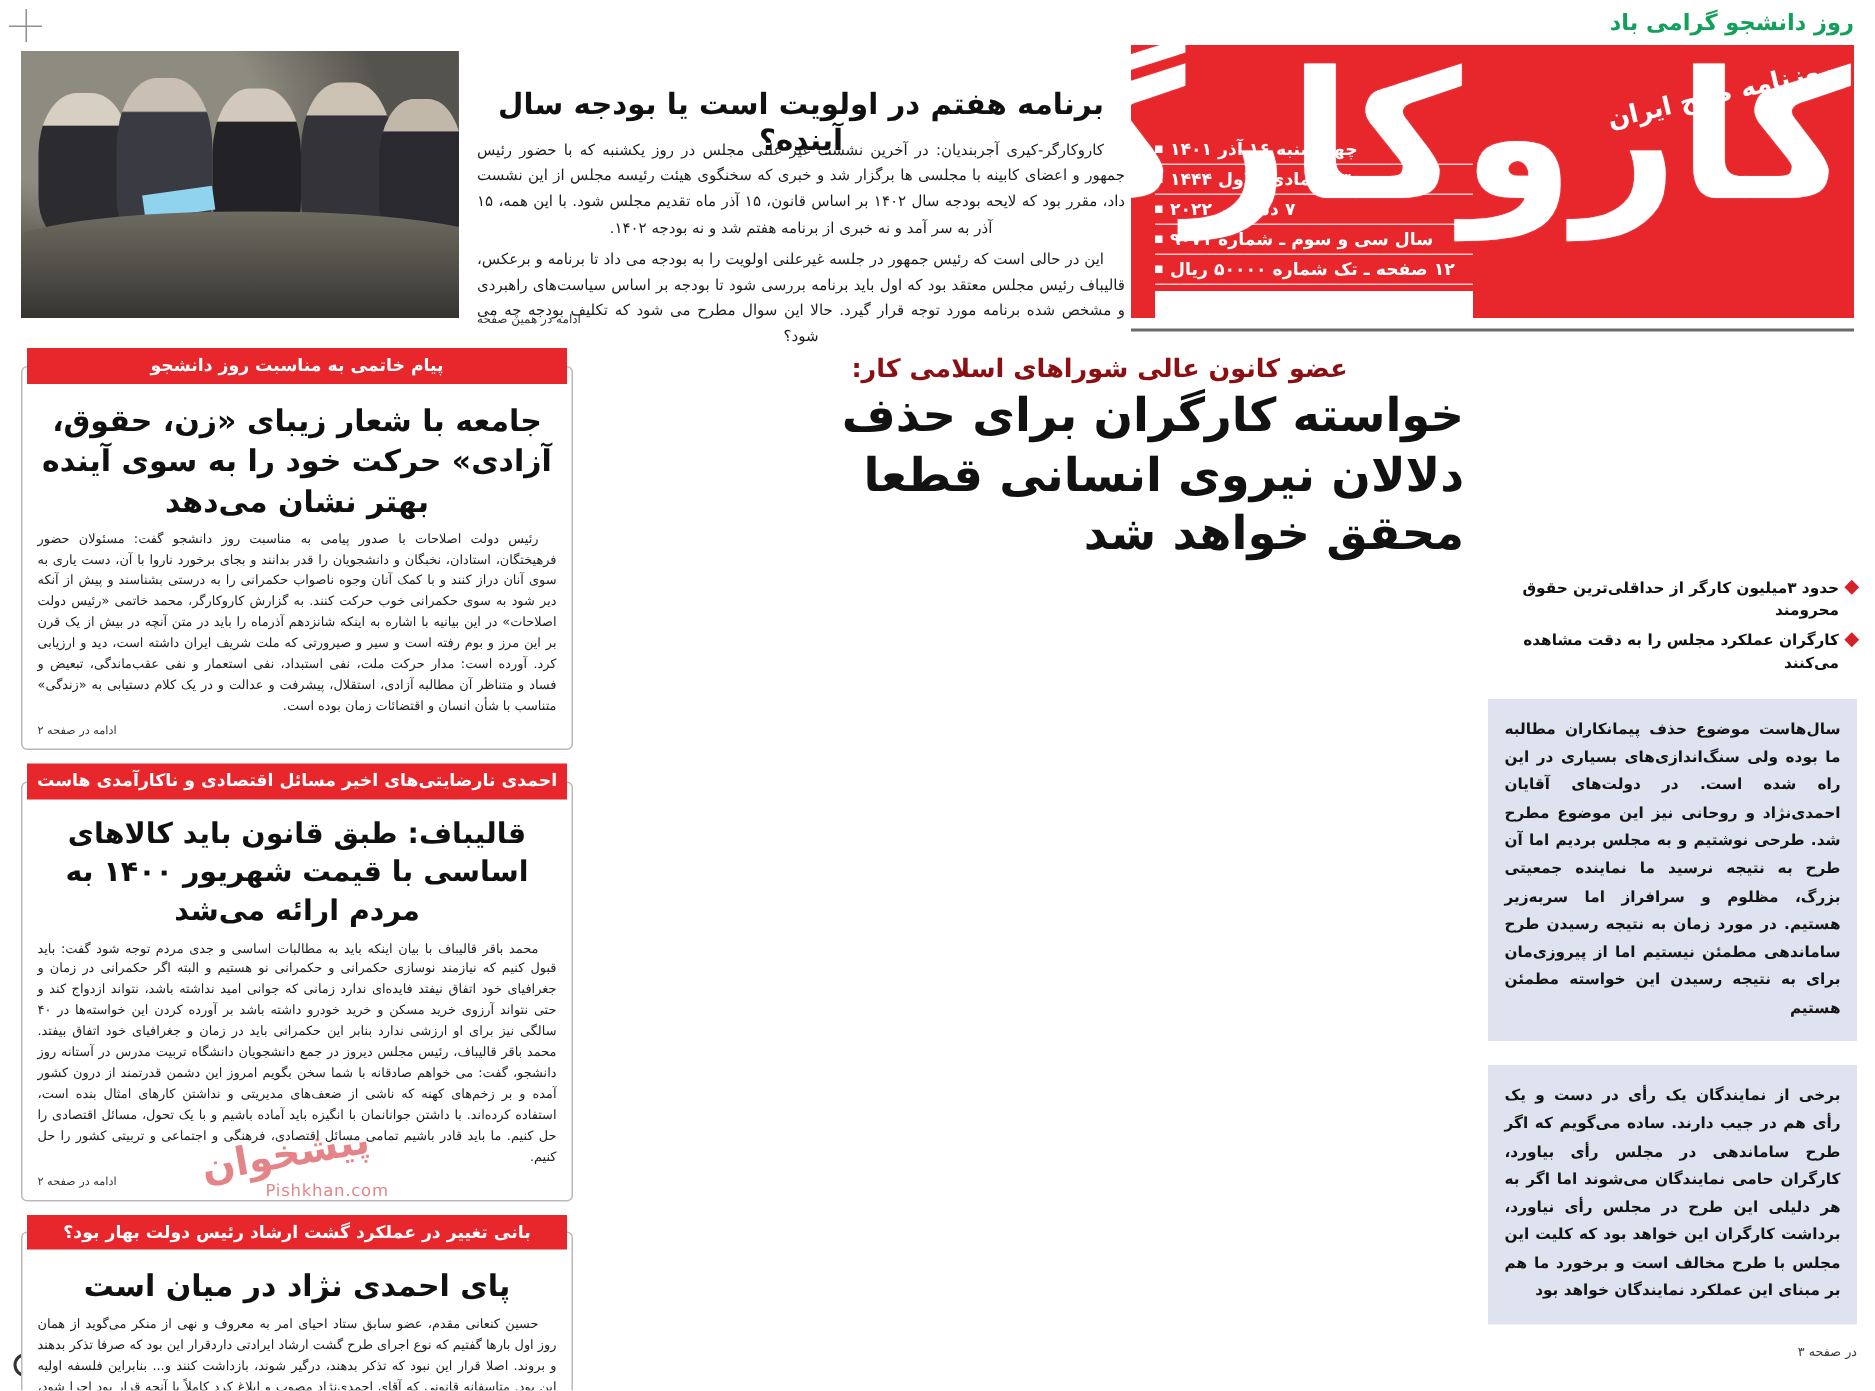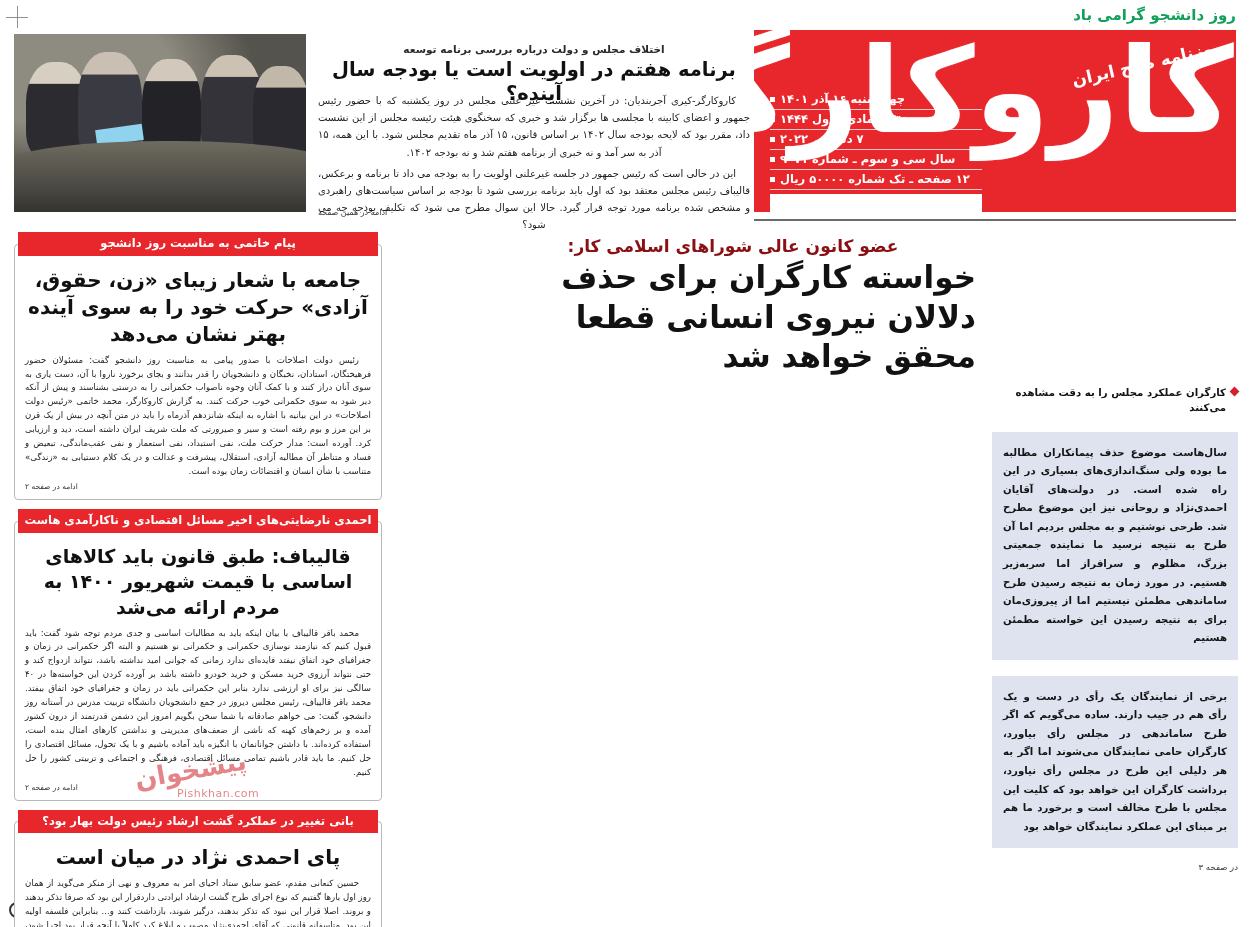--- a/index.html
+++ b/index.html
@@ -419,21 +419,20 @@
     <div class="ph-sky"></div>
     <div class="ph-person p1"></div>
     <div class="ph-person p2"></div>
     <div class="ph-person p3"></div>
     <div class="ph-person p4"></div>
     <div class="ph-person p5"></div>
     <div class="paper"></div>
     <div class="ph-desk"></div>
   </div>
 
-  <div class="lead-eyebrow">اختلاف مجلس و دولت درباره بررسی برنامه توسعه</div>
   <div class="lead-headline">برنامه هفتم در اولویت است یا بودجه سال آینده؟</div>
   <div class="lead-body">
     <p>کاروکارگر-کیری آجربندیان: در آخرین نشست غیر علنی مجلس در روز یکشنبه که با حضور رئیس جمهور و اعضای کابینه با مجلسی ها برگزار شد و خبری که سخنگوی هیئت رئیسه مجلس از این نشست داد، مقرر بود که لایحه بودجه سال ۱۴۰۲ بر اساس قانون، ۱۵ آذر ماه تقدیم مجلس شود. با این همه، ۱۵ آذر به سر آمد و نه خبری از برنامه هفتم شد و نه بودجه ۱۴۰۲.</p>
     <p>این در حالی است که رئیس جمهور در جلسه غیرعلنی اولویت را به بودجه می داد تا برنامه و برعکس، قالیباف رئیس مجلس معتقد بود که اول باید برنامه بررسی شود تا بودجه بر اساس سیاست‌های راهبردی و مشخص شده برنامه مورد توجه قرار گیرد. حالا این سوال مطرح می شود که تکلیف بودجه چه می شود؟</p>
   </div>
   <div class="lead-cont">ادامه در همین صفحه</div>
 
   <div class="col-left">
 
     <div class="art">
@@ -504,20 +503,24 @@
     <div class="center-head">
       <div class="eyebrow">عضو کانون عالی شوراهای اسلامی کار:</div>
       <div class="headline">خواسته کارگران برای حذف دلالان نیروی انسانی قطعا محقق خواهد شد</div>
     </div>
   </div>
 
   <div class="col-right">
     <div class="sb-bullets">
       <div class="bullet">
         <span class="dia"></span>
+        <span>حدود ۳میلیون کارگر از حداقلی‌ترین حقوق محرومند</span>
+      </div>
+      <div class="bullet">
+        <span class="dia"></span>
         <span>کارگران عملکرد مجلس را به دقت مشاهده می‌کنند</span>
       </div>
     </div>
     <div class="sb-box">سال‌هاست موضوع حذف پیمانکاران مطالبه ما بوده ولی سنگ‌اندازی‌های بسیاری در این راه شده است. در دولت‌های آقایان احمدی‌نژاد و روحانی نیز این موضوع مطرح شد. طرحی نوشتیم و به مجلس بردیم اما آن طرح به نتیجه نرسید ما نماینده جمعیتی بزرگ، مظلوم و سرافراز اما سربه‌زیر هستیم. در مورد زمان به نتیجه رسیدن طرح ساماندهی مطمئن نیستیم اما از پیروزی‌مان برای به نتیجه رسیدن این خواسته مطمئن هستیم</div>
     <div class="sb-box">برخی از نمایندگان یک رأی در دست و یک رأی هم در جیب دارند. ساده می‌گویم که اگر طرح ساماندهی در مجلس رأی بیاورد، کارگران حامی نمایندگان می‌شوند اما اگر به هر دلیلی این طرح در مجلس رأی نیاورد، برداشت کارگران این خواهد بود که کلیت این مجلس با طرح مخالف است و برخورد ما هم بر مبنای این عملکرد نمایندگان خواهد بود</div>
     <div class="sb-cont">در صفحه ۳</div>
   </div>
 
 </div>
 

